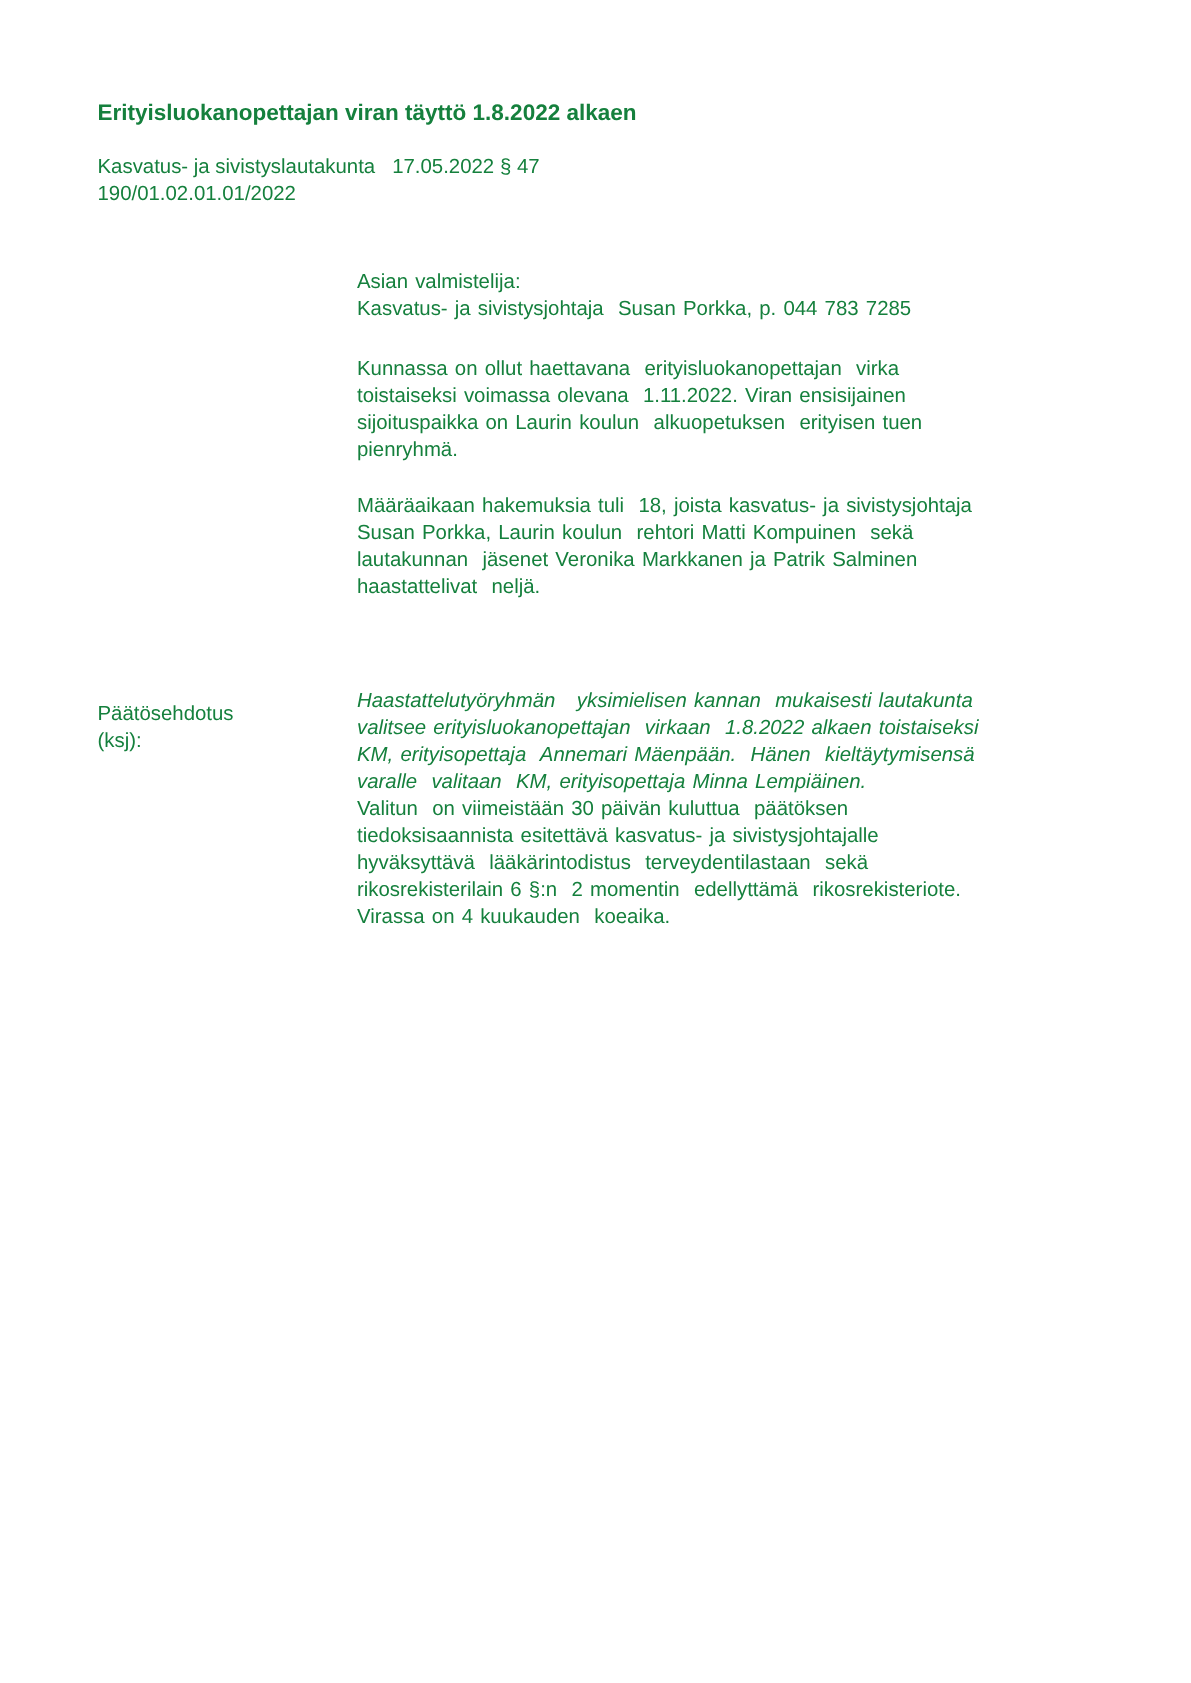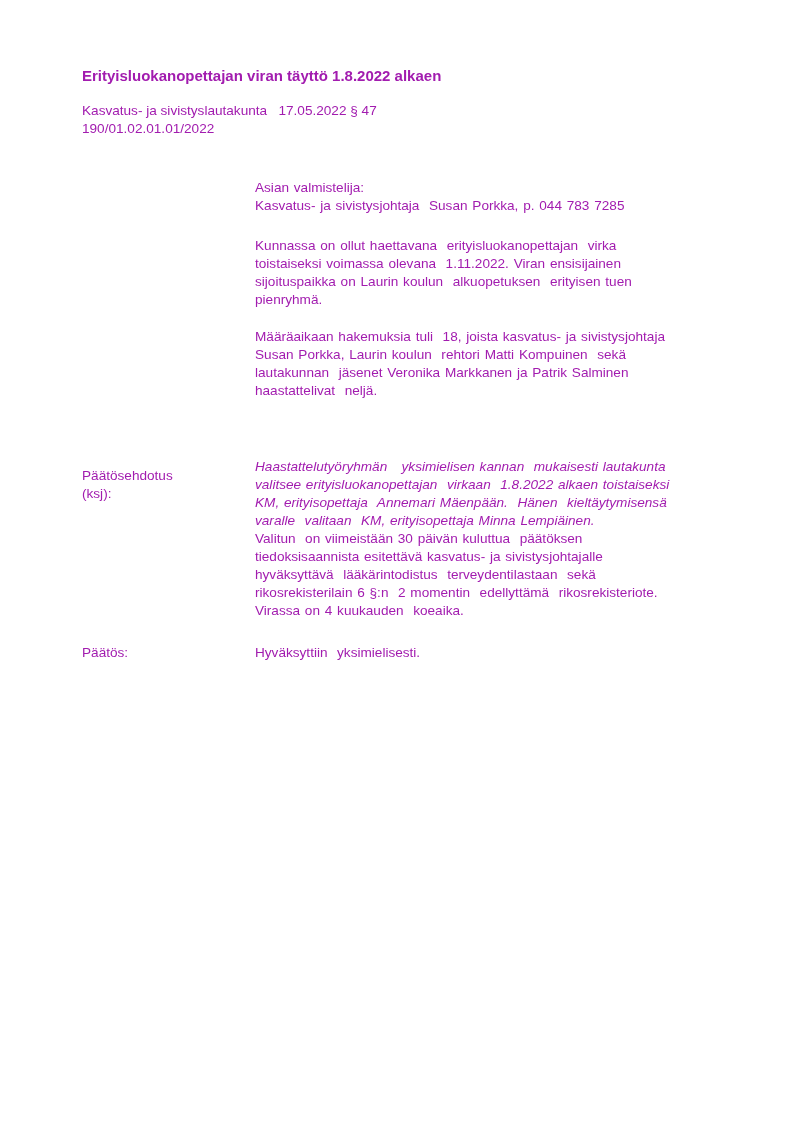--- a/index.html
+++ b/index.html
@@ -6,23 +6,23 @@
   html, body {
     margin: 0;
     padding: 0;
     background: #ffffff;
   }
   .page {
     position: relative;
     width: 794px;
     height: 852px;
     box-sizing: border-box;
-    padding: 67px 46px 0 82px;
+    padding: 67px 46px 0 65px;
     background: #ffffff;
-    color: #a21caf;
+    color: #15803d;
     font-family: "Liberation Sans", "DejaVu Sans", sans-serif;
     font-size: 13.6px;
     line-height: 18px;
     overflow: hidden;
   }
   .title {
     font-size: 15px;
     font-weight: 700;
     line-height: 18px;
     margin: 0 0 17px 0;
@@ -96,18 +96,14 @@
 
   <div class="row mt-cond">
     <div class="label-col"></div>
     <div class="content-col">Valitun  on viimeistään 30 päivän kuluttua  päätöksen
 tiedoksisaannista esitettävä kasvatus- ja sivistysjohtajalle
 hyväksyttävä  lääkärintodistus  terveydentilastaan  sekä
 rikosrekisterilain 6 §:n  2 momentin  edellyttämä  rikosrekisteriote.
 Virassa on 4 kuukauden  koeaika.</div>
   </div>
 
-  <div class="row mt-decision">
-    <div class="label-col">Päätös:</div>
-    <div class="content-col">Hyväksyttiin  yksimielisesti.</div>
-  </div>
 
 </div>
 
 </body></html>

